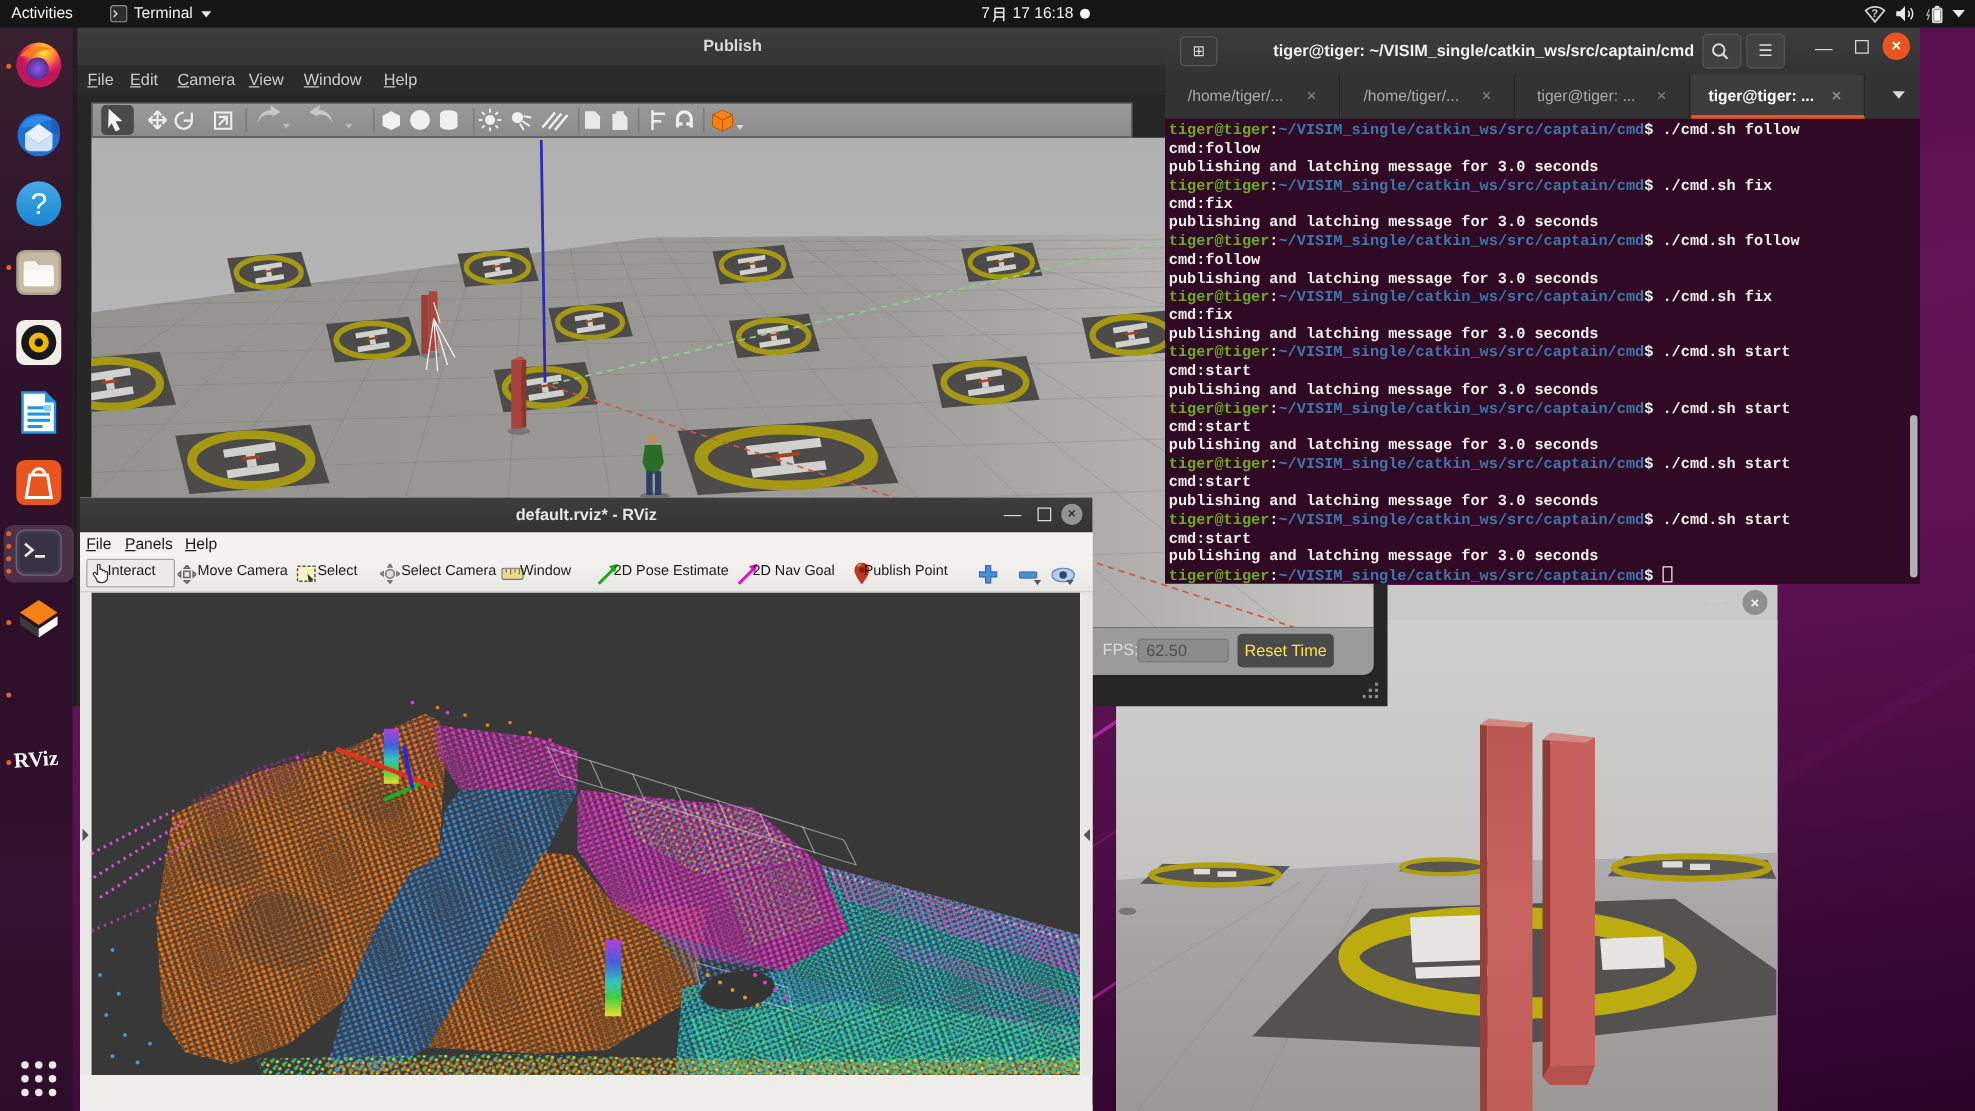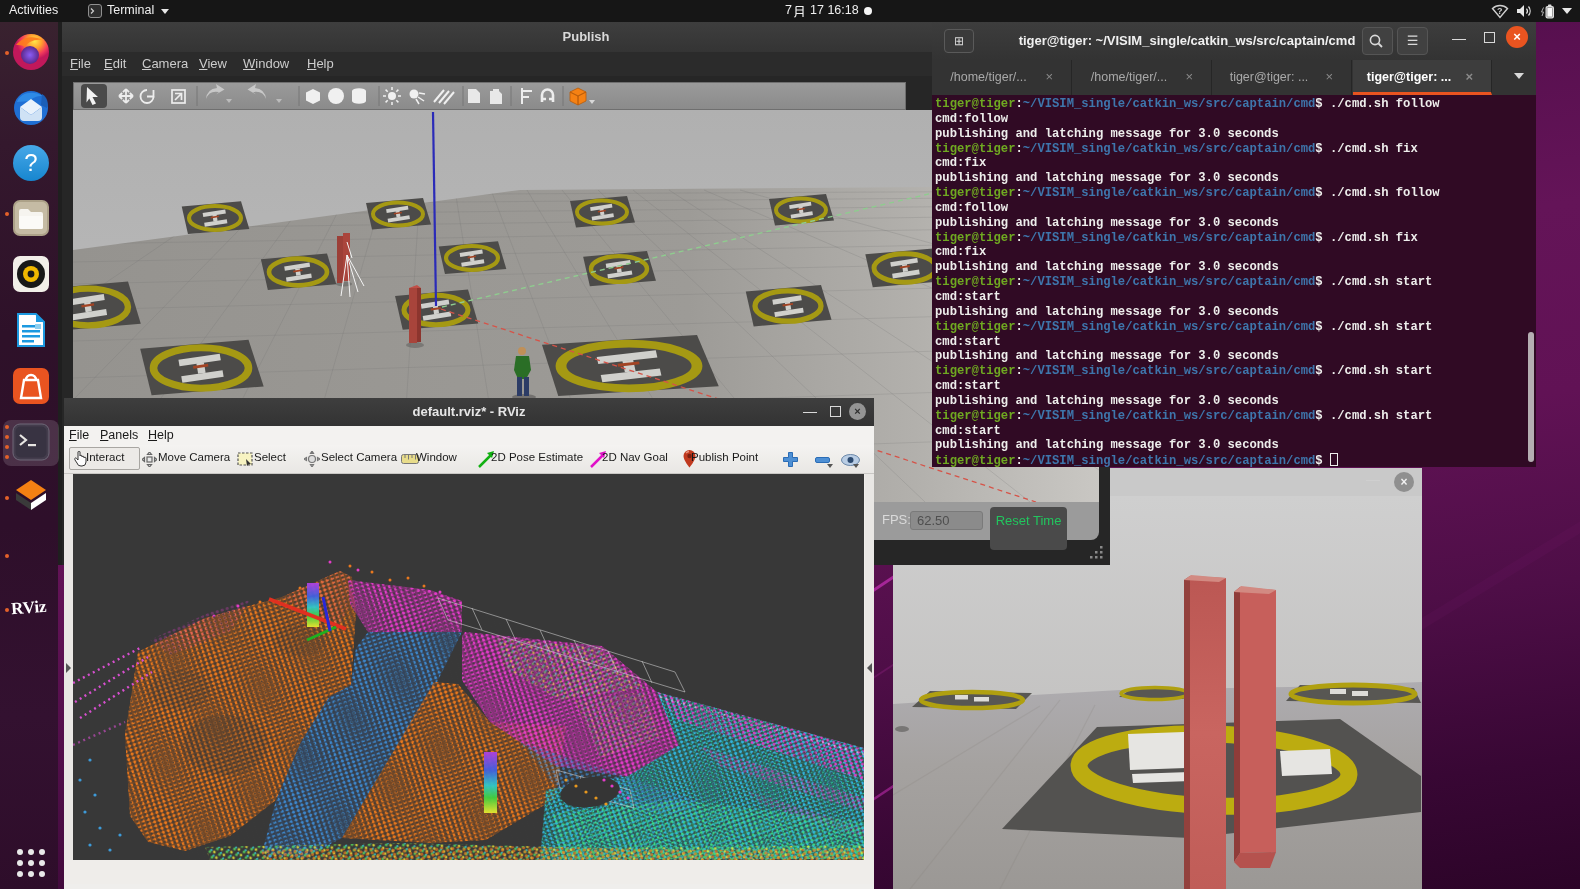--- a/index.html
+++ b/index.html
@@ -25,21 +25,21 @@
   #gz .title { position:absolute; left:0; top:0; width:100%; height:30px; background:linear-gradient(#3e3e3e,#343434); color:#d9d9d9; font-weight:bold; font-size:13px; text-align:center; line-height:30px; }
   #gz .menu { position:absolute; left:0; top:30px; width:100%; height:24px; background:#2b2b2b; color:#cccccc; font-size:13px; line-height:24px; }
   #gz .menu span { position:absolute; top:0; }
   #gz .tbar { position:absolute; left:11px; top:60px; width:833px; height:28px; background:linear-gradient(#9a9a9a,#8b8b8b); border:1px solid #6f6f6f; }
   .u:first-letter { text-decoration:underline; }
 
   
   #gzpanel { position:absolute; left:11px; top:480px; width:1026px; height:38px; background:#9b9b9b; border-radius:0 0 8px 0; }
   #gzpanel .fpslab { position:absolute; top:10px; color:#dadada; font-size:13px; }
   #gzpanel .fpsbox { position:absolute; top:9px; width:73px; height:19px; background:#8b8b8b; border:1px solid #7a7a7a; border-radius:3px; color:#4f4f4f; font-size:13px; padding:1px 6px; }
-  #gzpanel .rbtn { position:absolute; top:5px; width:77px; height:43px; background:#4a4a4a; border-radius:4px; color:#22c55e; font-size:13px; text-align:center; line-height:27px; }
+  #gzpanel .rbtn { position:absolute; top:5px; width:77px; height:27px; background:#4a4a4a; border-radius:4px; color:#fde047; font-size:13px; text-align:center; line-height:27px; }
 
   
   #term { left:932px; top:22px; width:604px; height:445px; z-index:40; background:#300a24; }
   #term .hdr { position:absolute; left:0; top:0; width:100%; height:38px; background:linear-gradient(#3d3d3d,#333333); }
   #term .tabs { position:absolute; left:0; top:38px; width:100%; height:35px; background:#333333; }
   #term pre { position:absolute; left:3px; top:75px; font-family:"Liberation Mono", monospace; font-size:12.2px; line-height:14.84px; font-weight:bold; color:#eeeeec; }
   #term .g { color:#6fa821; }
   #term .b { color:#3e76ac; }
   .tab { position:absolute; top:0; height:35px; color:#a9a9a9; font-size:12.5px; line-height:34px; border-right:1px solid #262626; text-align:center; }
   .tab .x { position:absolute; right:18px; top:0; color:#8a8a8a; font-size:13px; }

